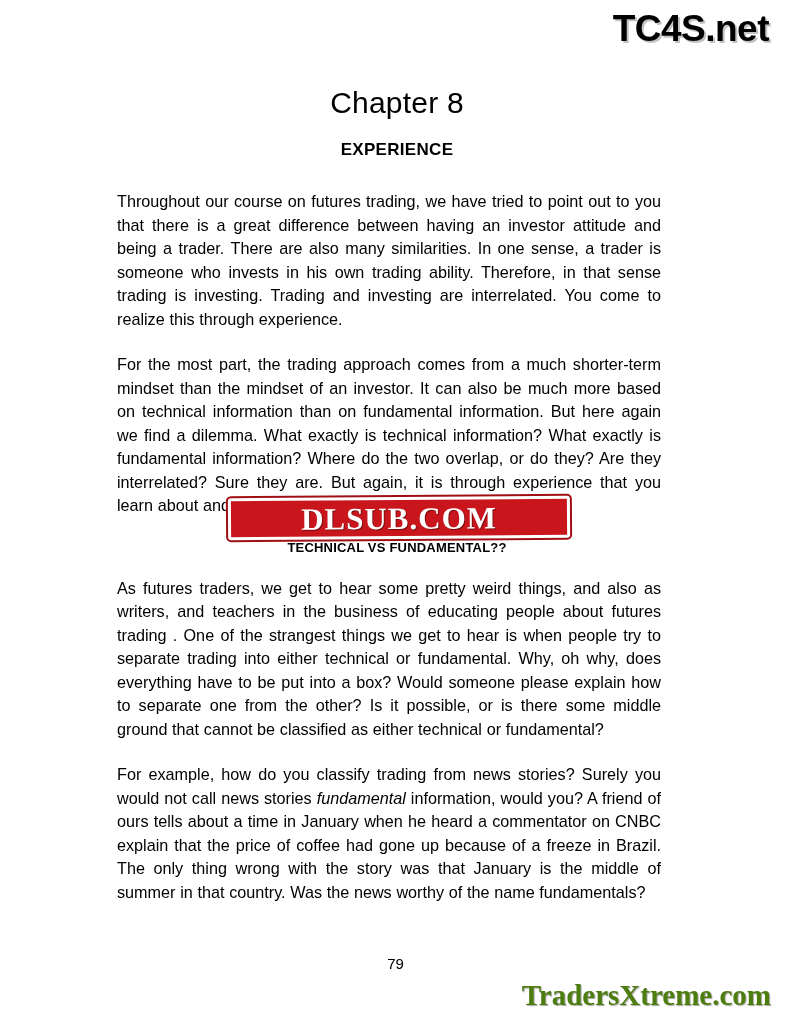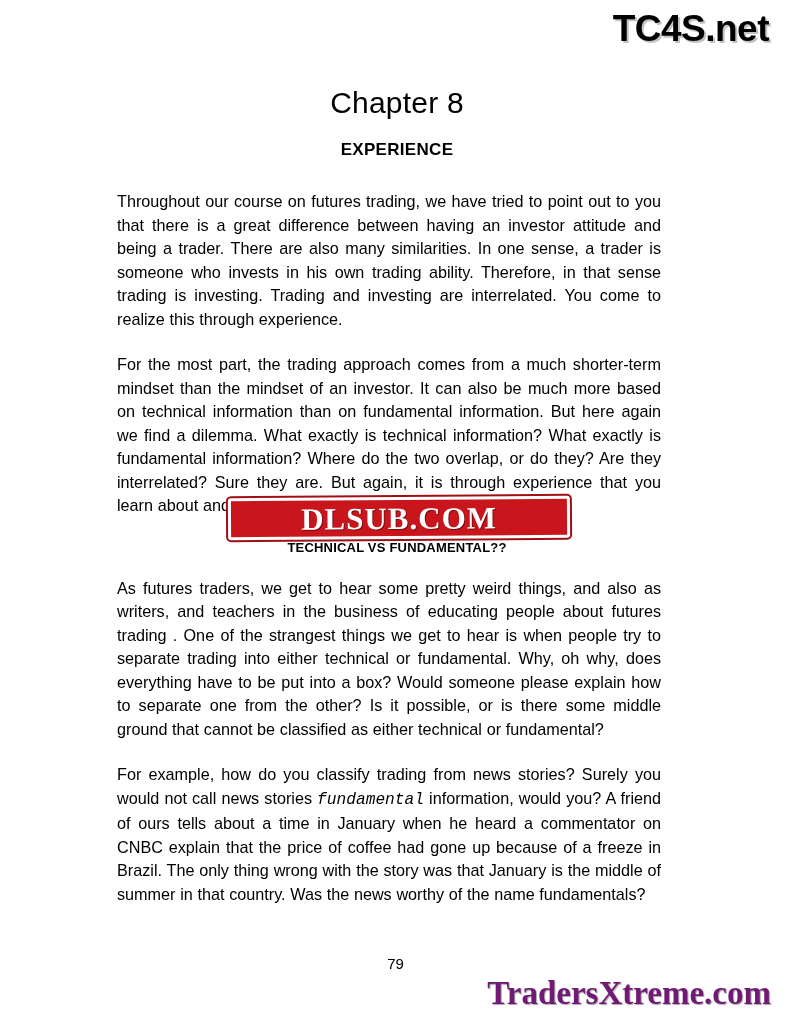--- a/index.html
+++ b/index.html
@@ -72,21 +72,20 @@
   .section-heading {
     text-align: center;
     font-size: 13px;
     font-weight: bold;
     margin: 4px 0 22px 0;
     letter-spacing: 0.2px;
   }
 
   em.italic {
     font-style: italic;
-    font-family: Liberation Mono, monospace;
   }
 
   
   .dlsub-watermark {
     position: absolute;
     left: 228px;
     top: 497px;
     width: 336px;
     height: 36px;
     display: flex;
@@ -118,22 +117,22 @@
     font-size: 15px;
   }
 
   
   .tx-watermark {
     position: absolute;
     right: 20px;
     bottom: 12px;
     font-family: "Liberation Serif", serif;
     font-weight: bold;
-    font-size: 33px;
-    color: #701a75;
+    font-size: 29px;
+    color: #4d7c0f;
     text-shadow: 1px 1px 1px rgba(0,0,0,0.35);
     white-space: nowrap;
   }
 </style>
 </head>
 <body>
 
 <div class="page">
 
   <div class="tc4s-watermark">TC4S.net</div>

